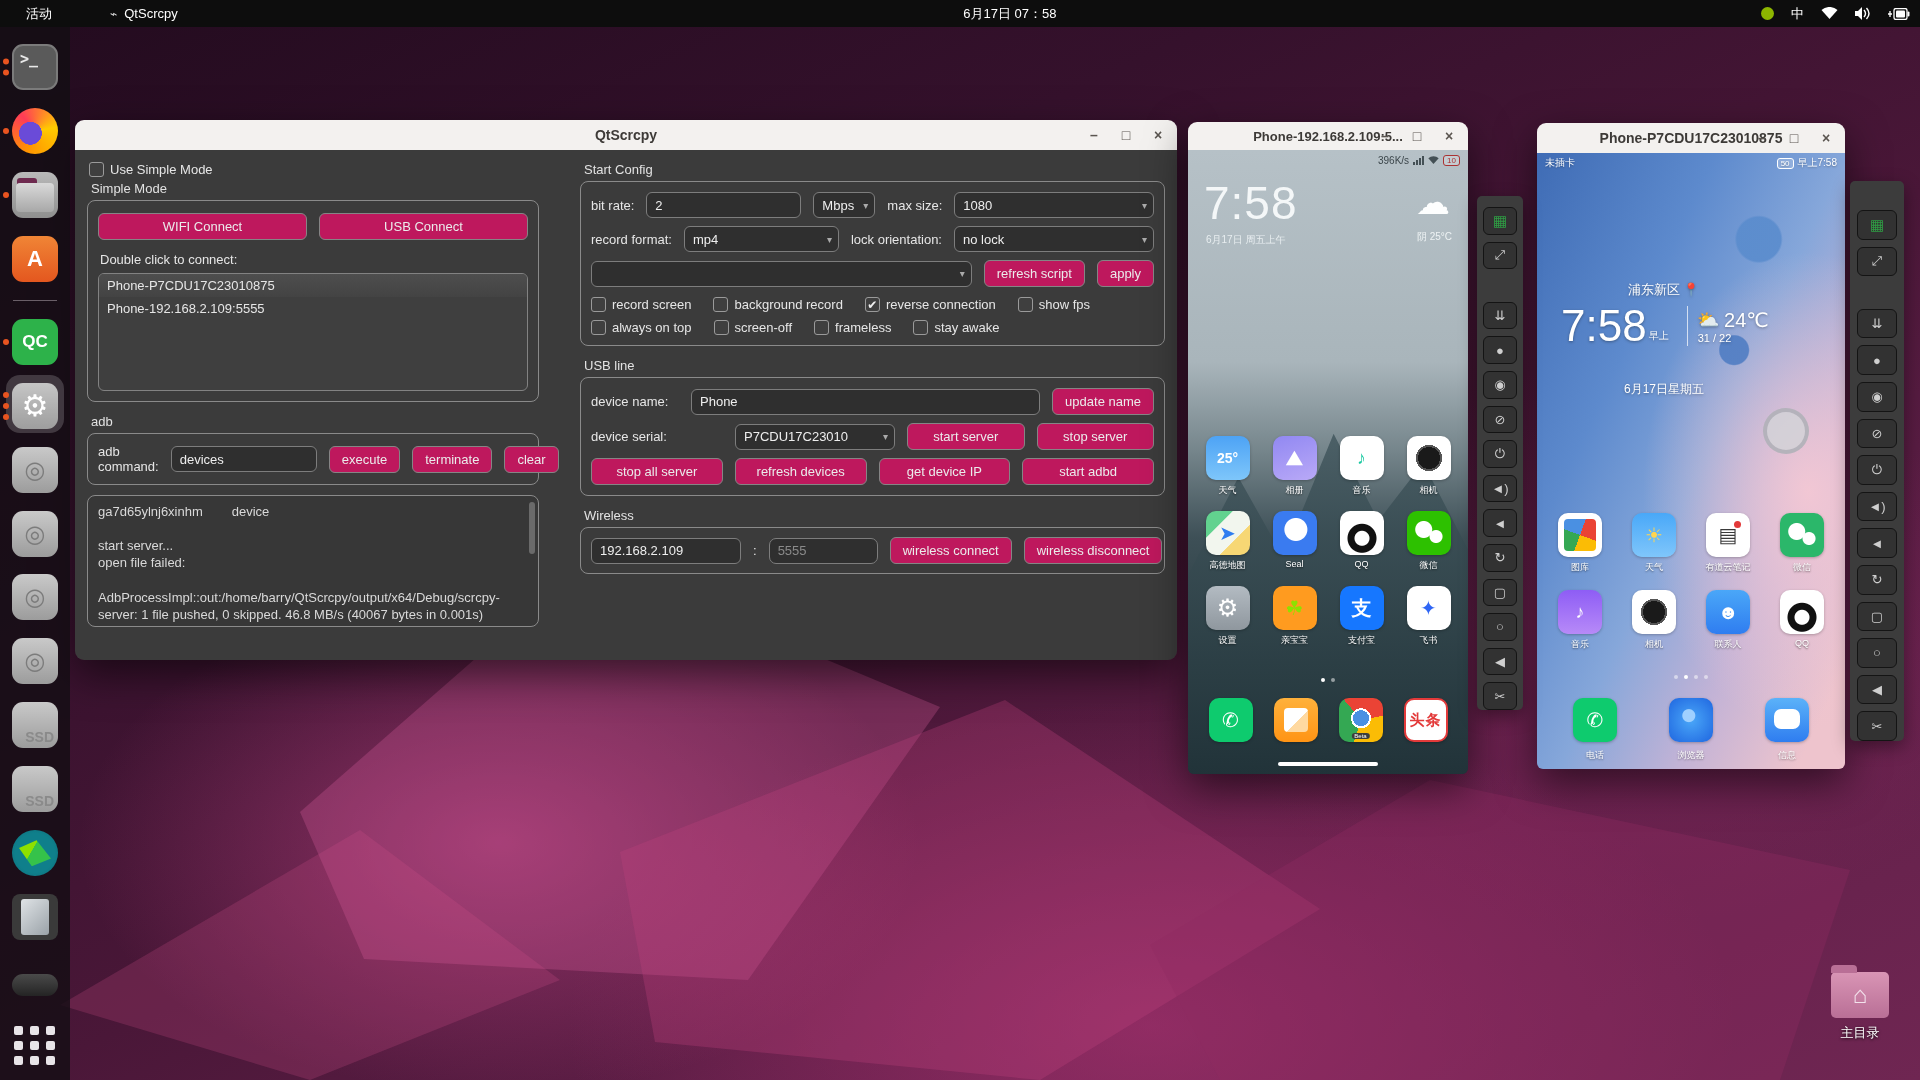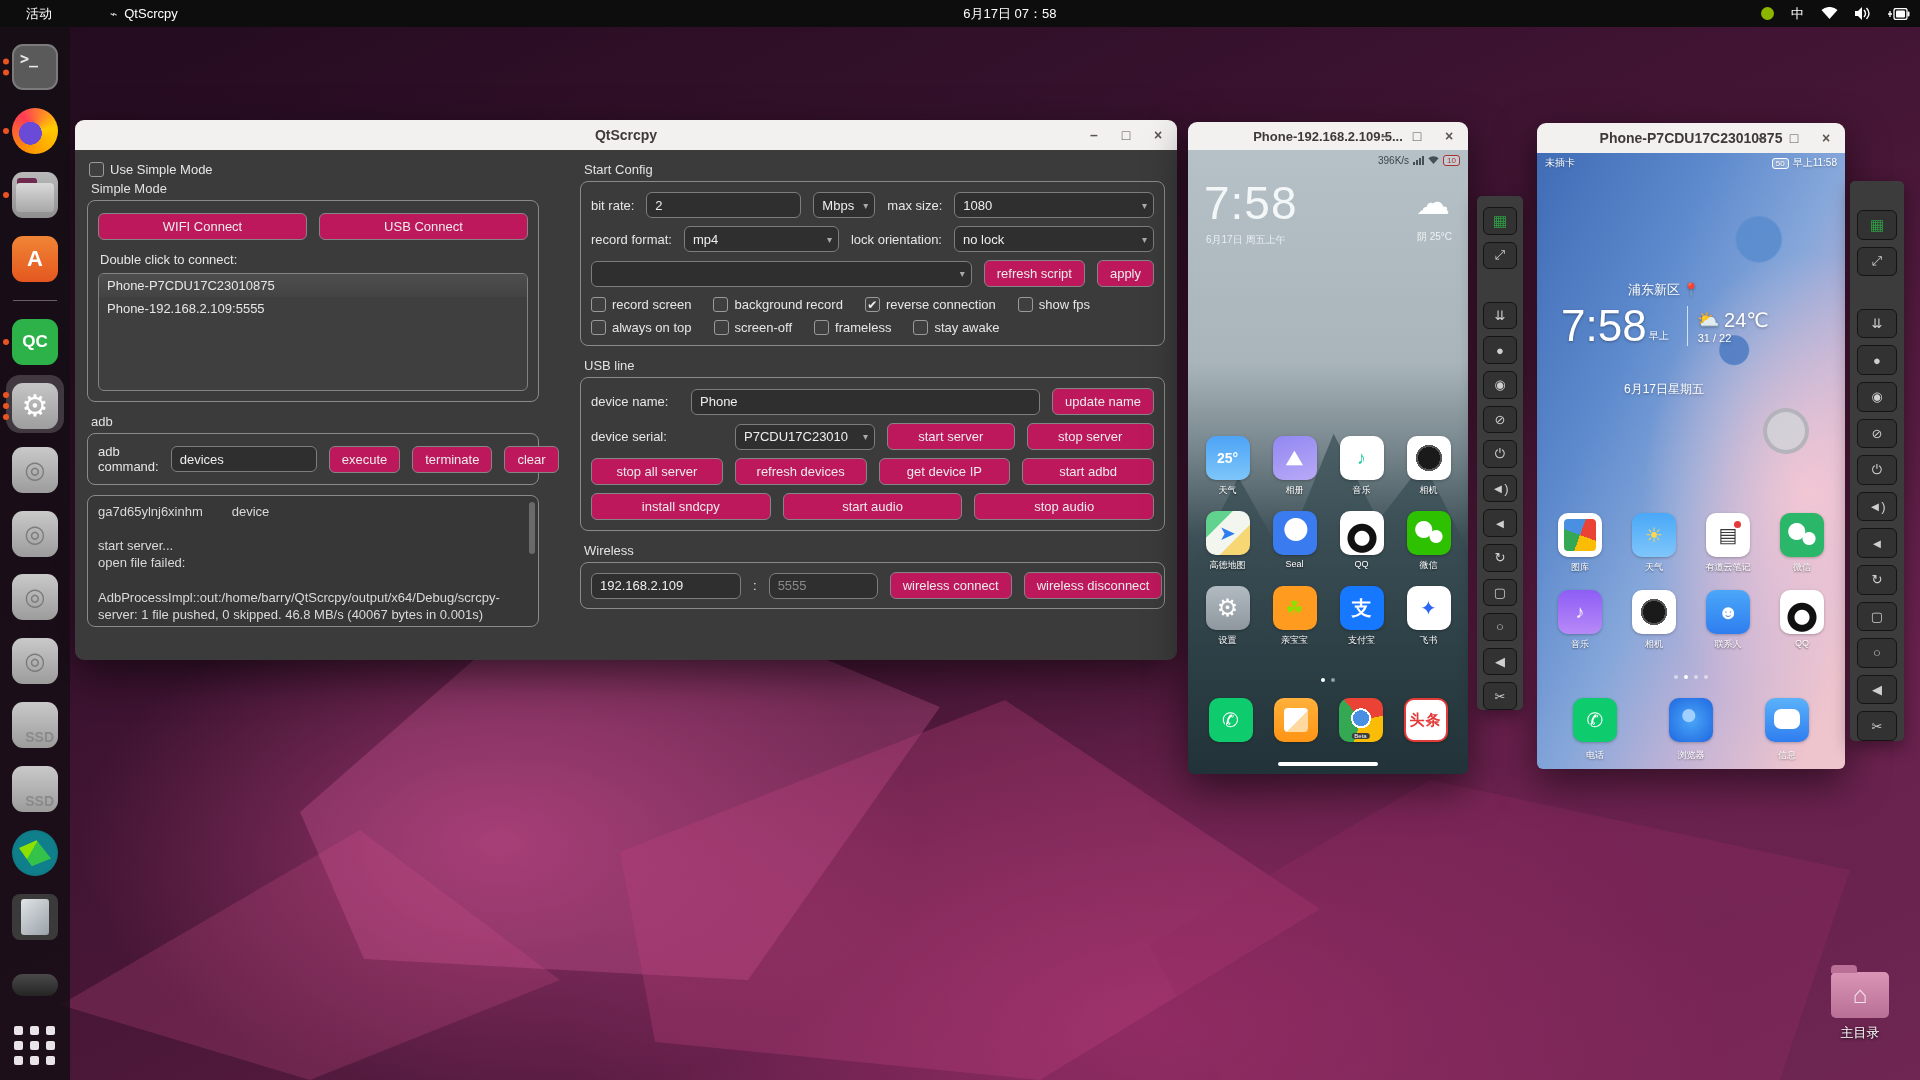--- a/index.html
+++ b/index.html
@@ -404,37 +404,32 @@
 
       <div class="sectlabel" style="margin-top:12px">USB line</div>
       <div class="grp" style="padding:10px">
         <div class="row">
           <span style="width:88px">device name:</span>
           <input class="inp" style="flex: 1 1 0%;" value="Phone">
           <div class="btn">update name</div>
         </div>
         <div class="row" style="margin-top:8px">
           <span style="width:88px">device serial:</span>
-          <div class="combo" style="width:140px;margin-left:44px">
+          <div class="combo" style="width:160px;margin-left:44px">
               <span>P7CDU17C23010</span>
               <span class="car">▾</span>
             </div>
           <div class="btn" style="flex:1">start server</div>
           <div class="btn" style="flex:1">stop server</div>
         </div>
         <div class="row" style="margin-top:8px">
           <div class="btn" style="flex:1">stop all server</div>
           <div class="btn" style="flex:1">refresh devices</div>
           <div class="btn" style="flex:1">get device IP</div>
           <div class="btn" style="flex:1">start adbd</div>
-        </div>
-        <div class="row" style="margin-top:8px">
-          <div class="btn" style="flex:1">install sndcpy</div>
-          <div class="btn" style="flex:1">start audio</div>
-          <div class="btn" style="flex:1">stop audio</div>
         </div>
       </div>
 
       <div class="sectlabel" style="margin-top:12px">Wireless</div>
       <div class="grp" style="padding:9px 10px">
         <div class="row">
           <input class="inp" style="width: 150px;" value="192.168.2.109">
           <span>:</span>
           <input class="inp" style="width: 109px; border-radius: 7px;" placeholder="5555">
           <div class="btn" style="flex:1">wireless connect</div>
@@ -574,21 +569,21 @@
       <span>–</span>
       <span>□</span>
       <span>×</span>
     </span>
   </div>
   <div id="p2screen">
     <div class="statusbar">
       <span>未插卡</span>
       <span class="sbright">
         <span class="batt" style="border-color:#fff;color:#fff">50</span>
-        <span>早上11:58</span>
+        <span>早上7:58</span>
       </span>
     </div>
     <div id="p2loc"><span>浦东新区</span> <span>📍</span></div>
     <div id="p2clockrow">
       <span id="p2clock">7:58</span>
       <span id="p2amsuffix">早上</span>
       <span id="p2divider"></span>
       <span id="p2wx">
         <span class="t">
             <span class="sun">⛅</span>

